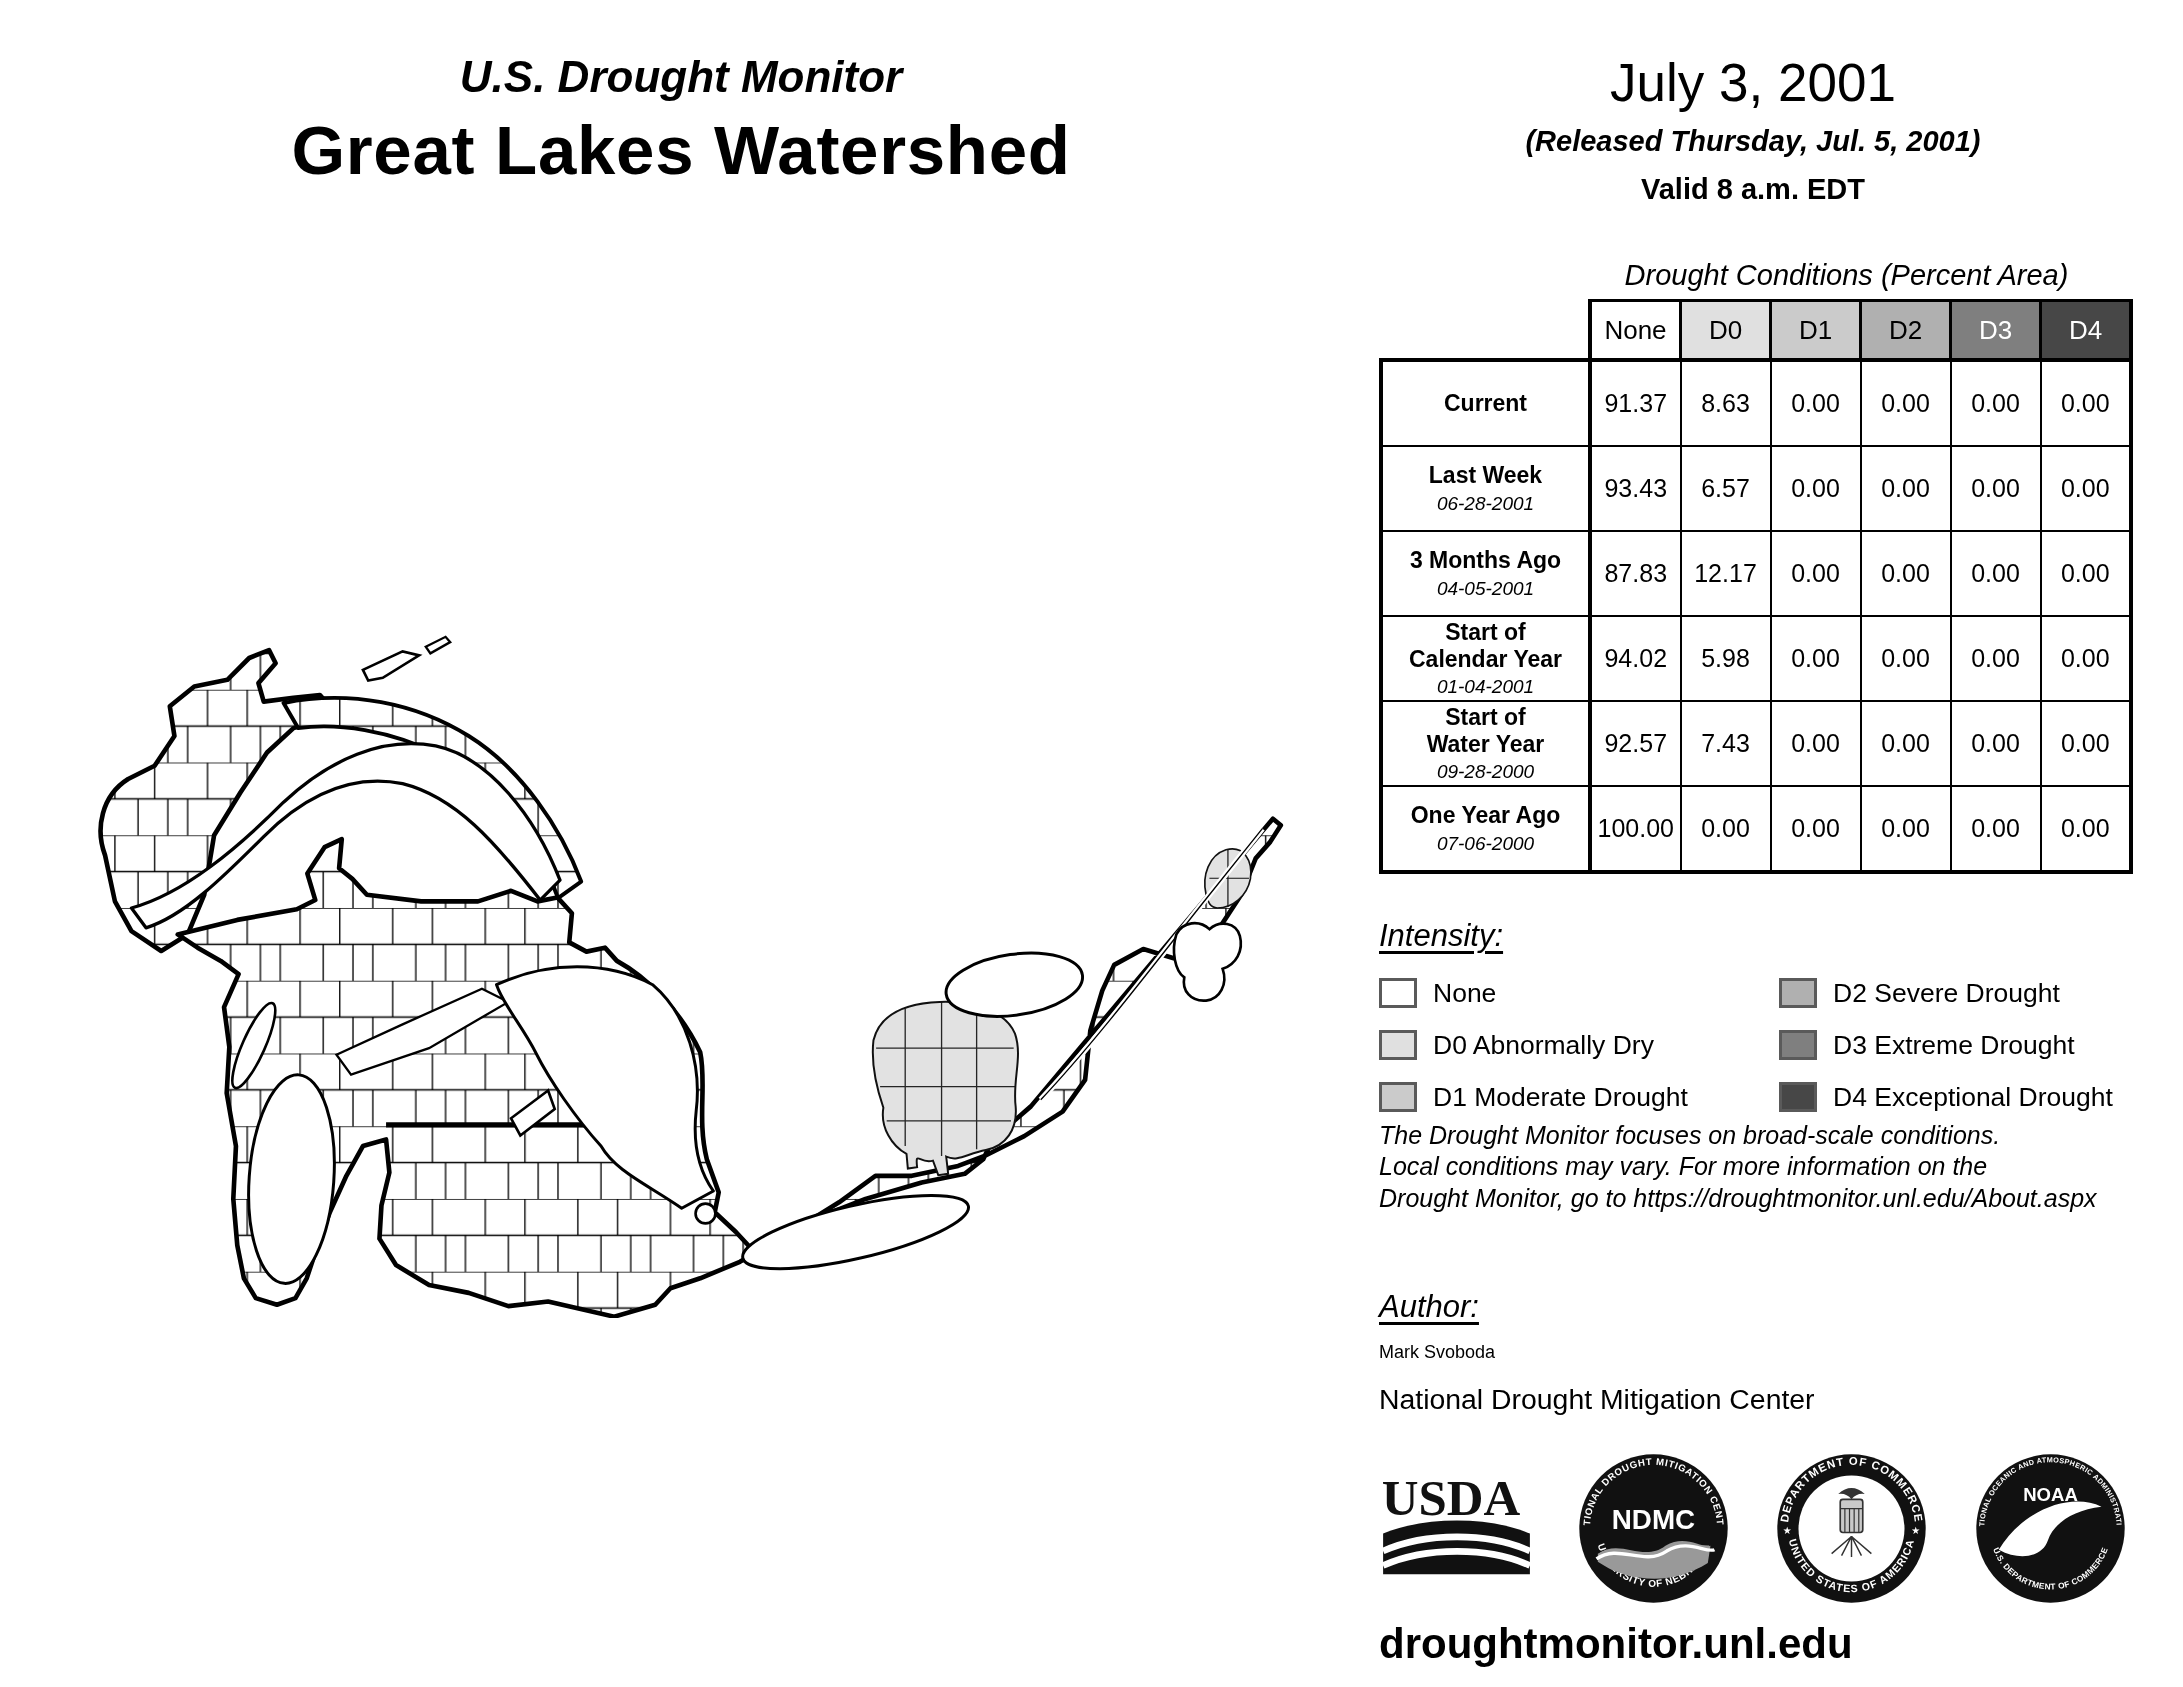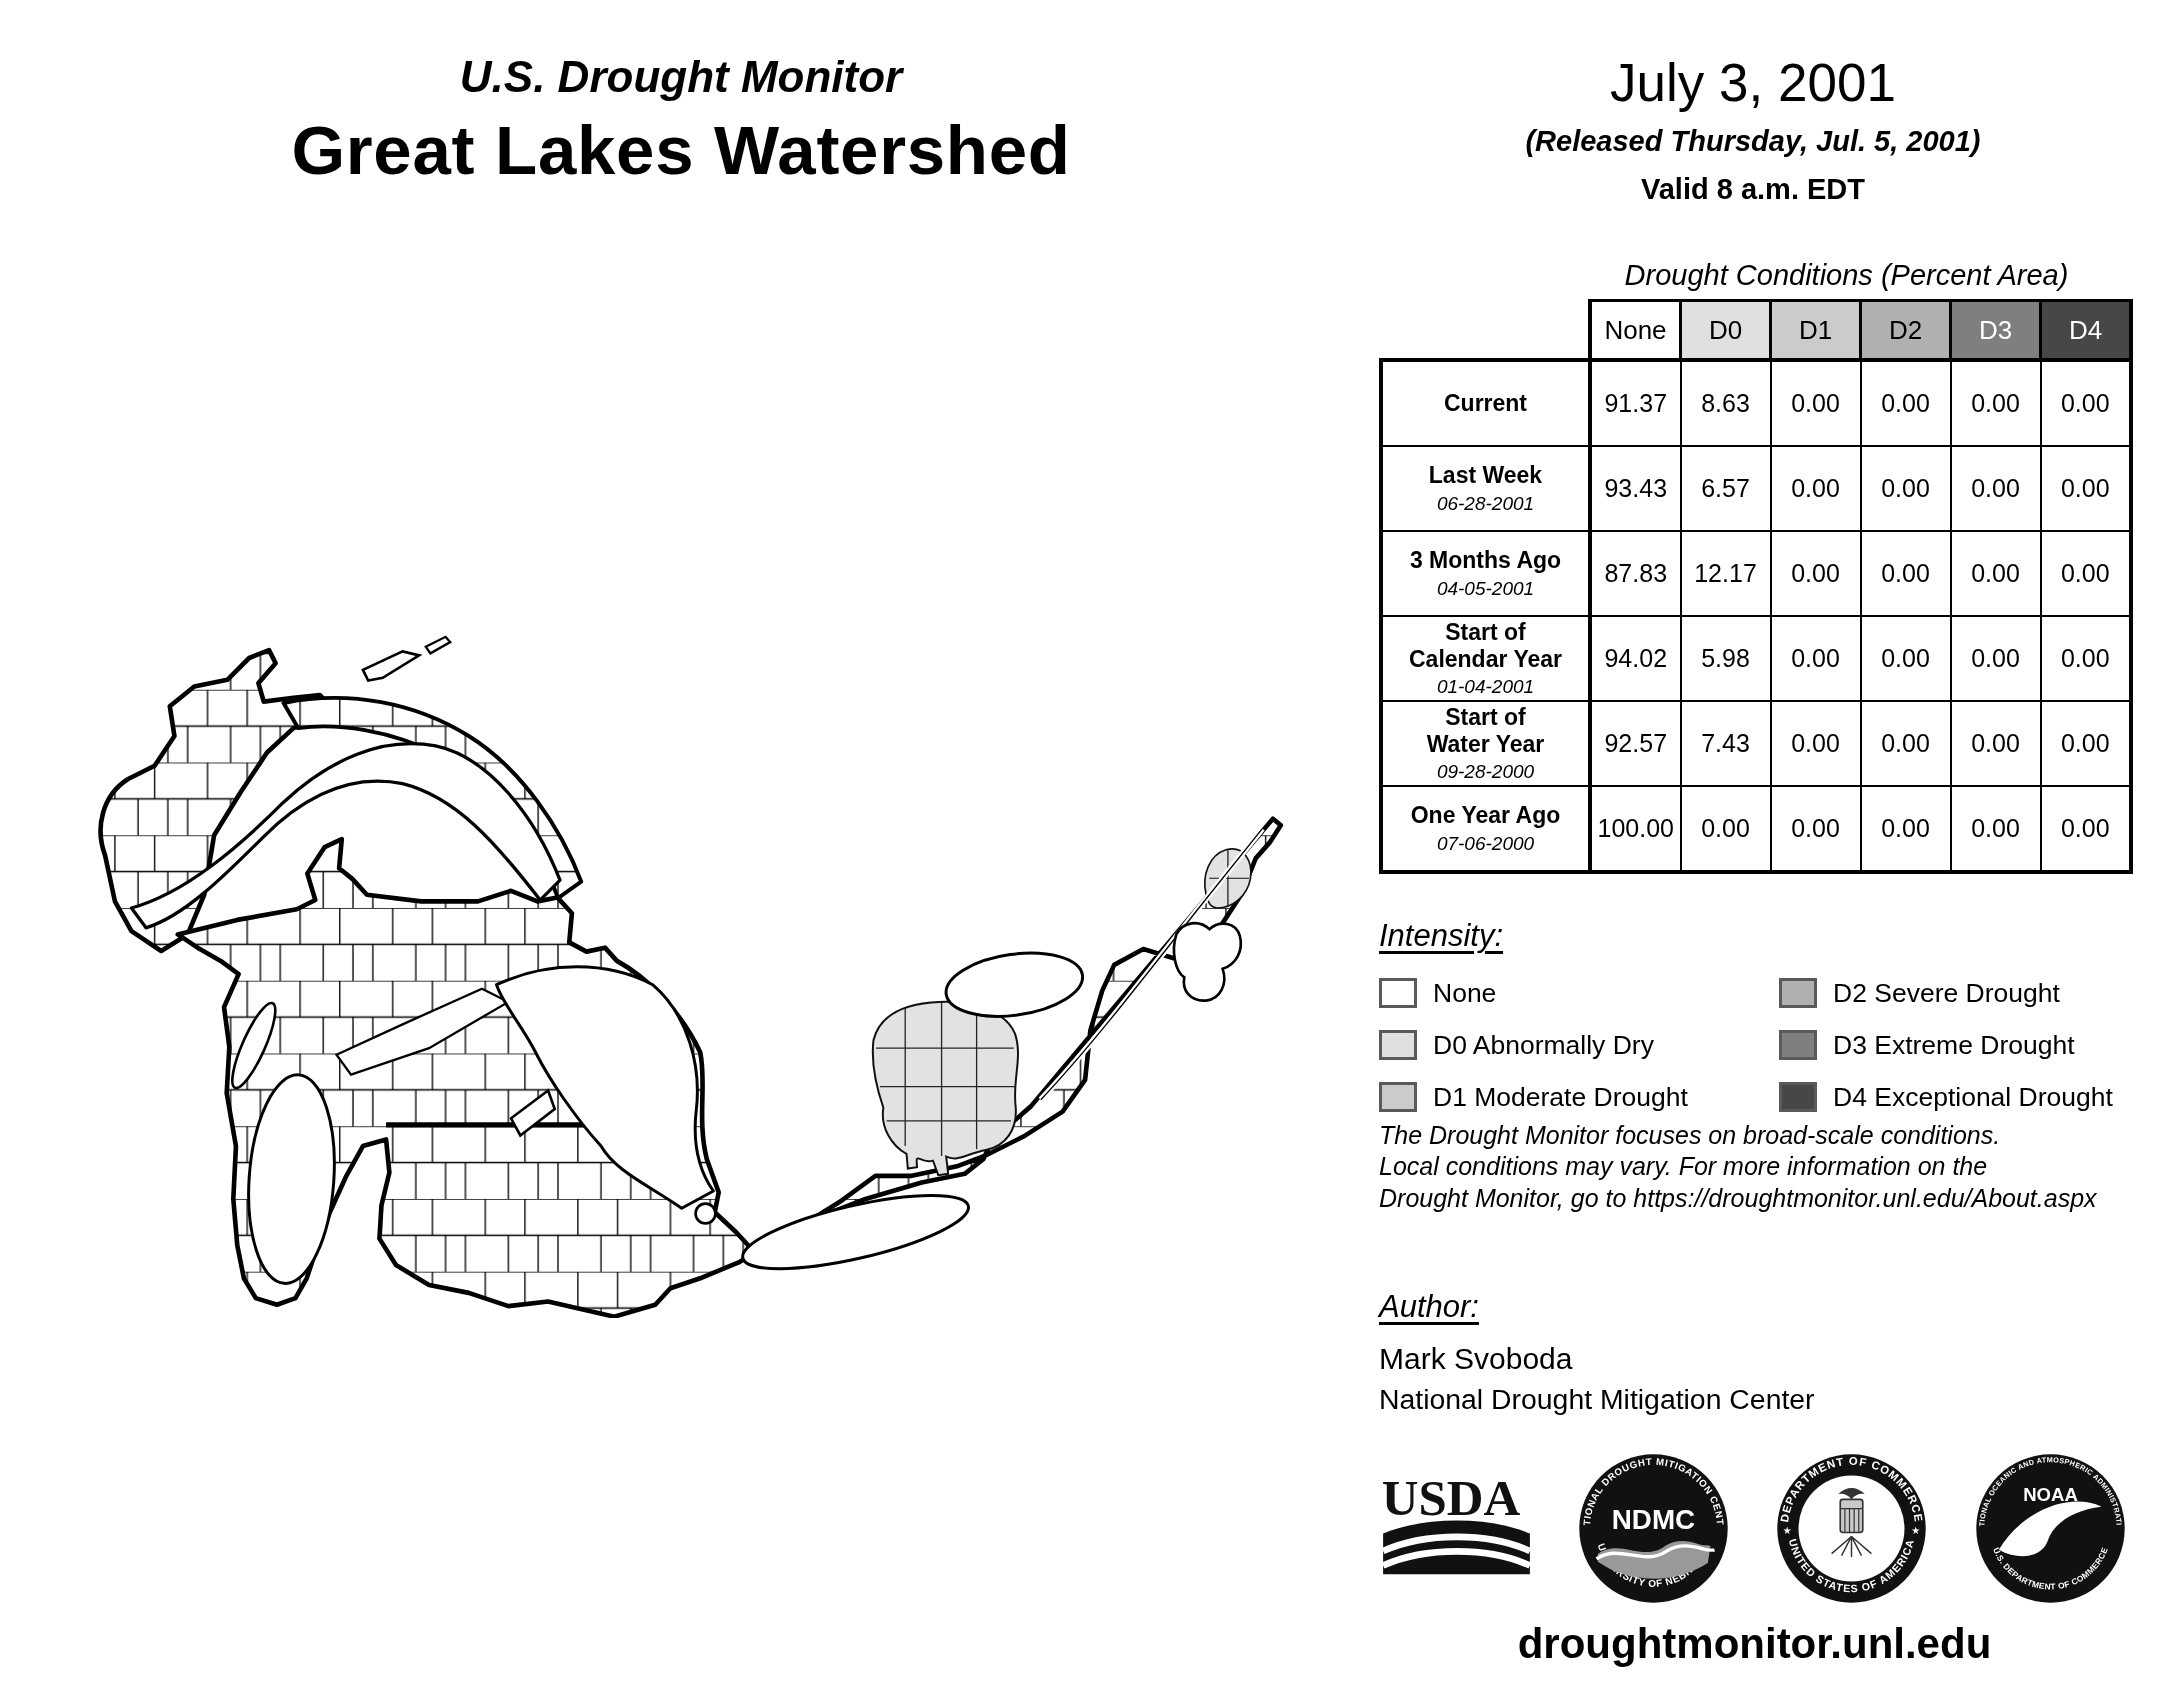--- a/index.html
+++ b/index.html
@@ -33,25 +33,25 @@
   .c-d2{background:#b0b0b0;} .c-d3{background:#7f7f7f;color:#fff;} .c-d4{background:#474747;color:#fff;}
   
   #legend-title{left:1379px;top:918px;font-size:31px;font-style:italic;text-decoration:underline;text-underline-offset:5.3px;}
   #legend{left:1379px;top:967px;display:grid;grid-template-rows:repeat(3,52px);grid-template-columns:400px auto;grid-auto-flow:column;}
   .leg-item{display:flex;align-items:center;}
   .leg-sw{width:38px;height:30px;border:3.3px solid #5a5a5a;box-sizing:border-box;flex:0 0 auto;}
   .leg-lab{font-size:26.5px;margin-left:16px;white-space:nowrap;}
   
   #disclaimer{left:1379px;top:1120px;font-size:25px;font-style:italic;line-height:1.25;}
   #author-title{left:1379px;top:1289px;font-size:31px;font-style:italic;text-decoration:underline;text-underline-offset:5.3px;}
-  #author-name{left:1379px;top:1342px;font-size:30px;}
+  #author-name{left:1379px;top:1342px;font-size:18px;}
   #author-org{left:1379px;top:1383px;font-size:28.4px;}
   
   #logos{left:1379px;top:1442px;width:751px;height:172px;display:flex;justify-content:space-between;align-items:center;}
-  #footer-url{left:1379px;top:1620px;width:751px;text-align:center;font-size:42px;font-weight:bold;}
+  #footer-url{left:1379px;top:1620px;width:751px;font-size:42px;font-weight:bold;}
   
   #map-wrap{left:85px;top:617px;width:1237px;height:701px;}
 </style>
 </head>
 <body>
 
 <div id="page">
 
   <div class="abs" id="left-titles">
     <div id="title-product">U.S. Drought Monitor</div>

